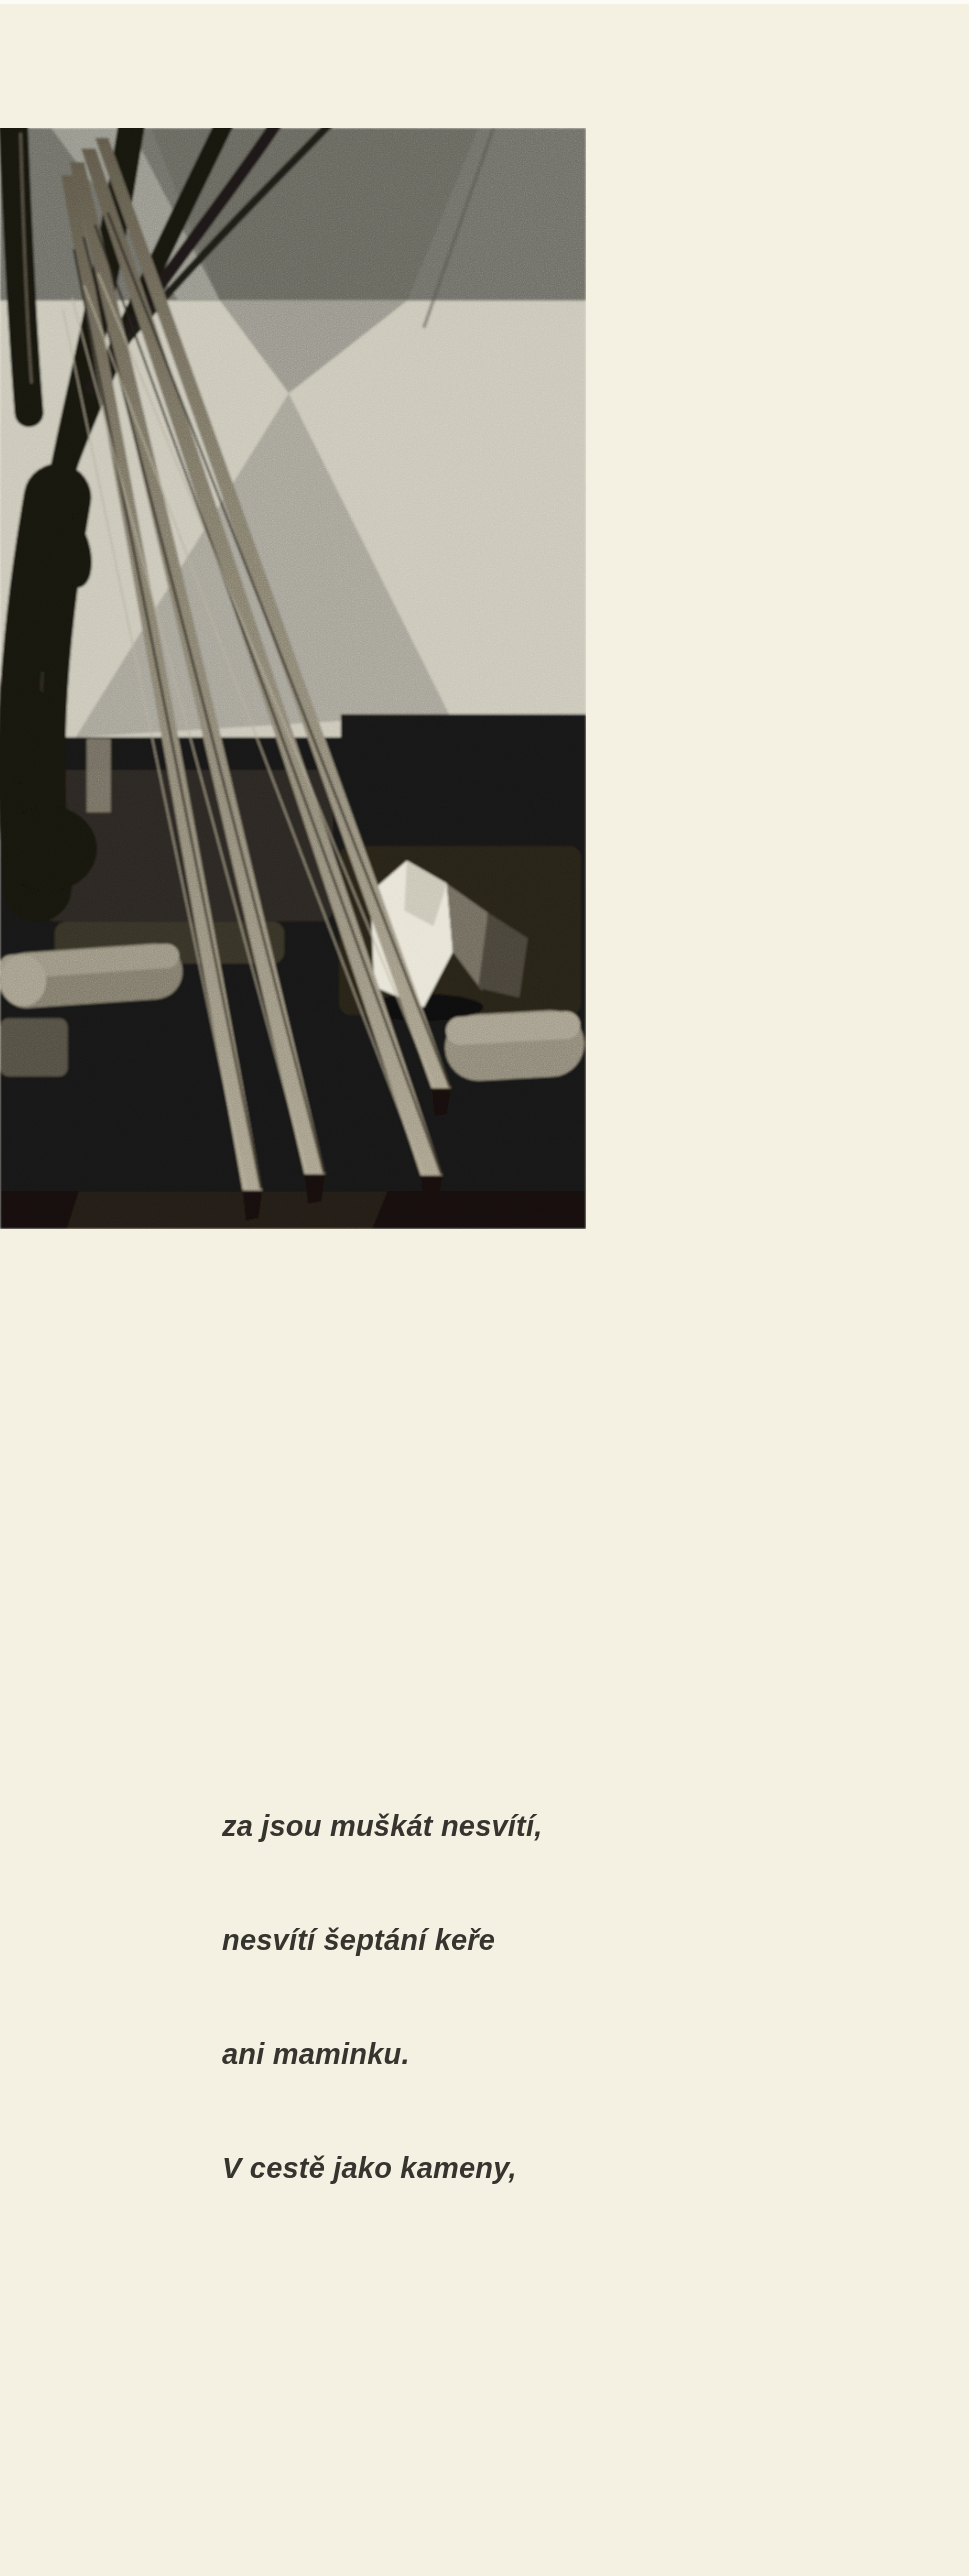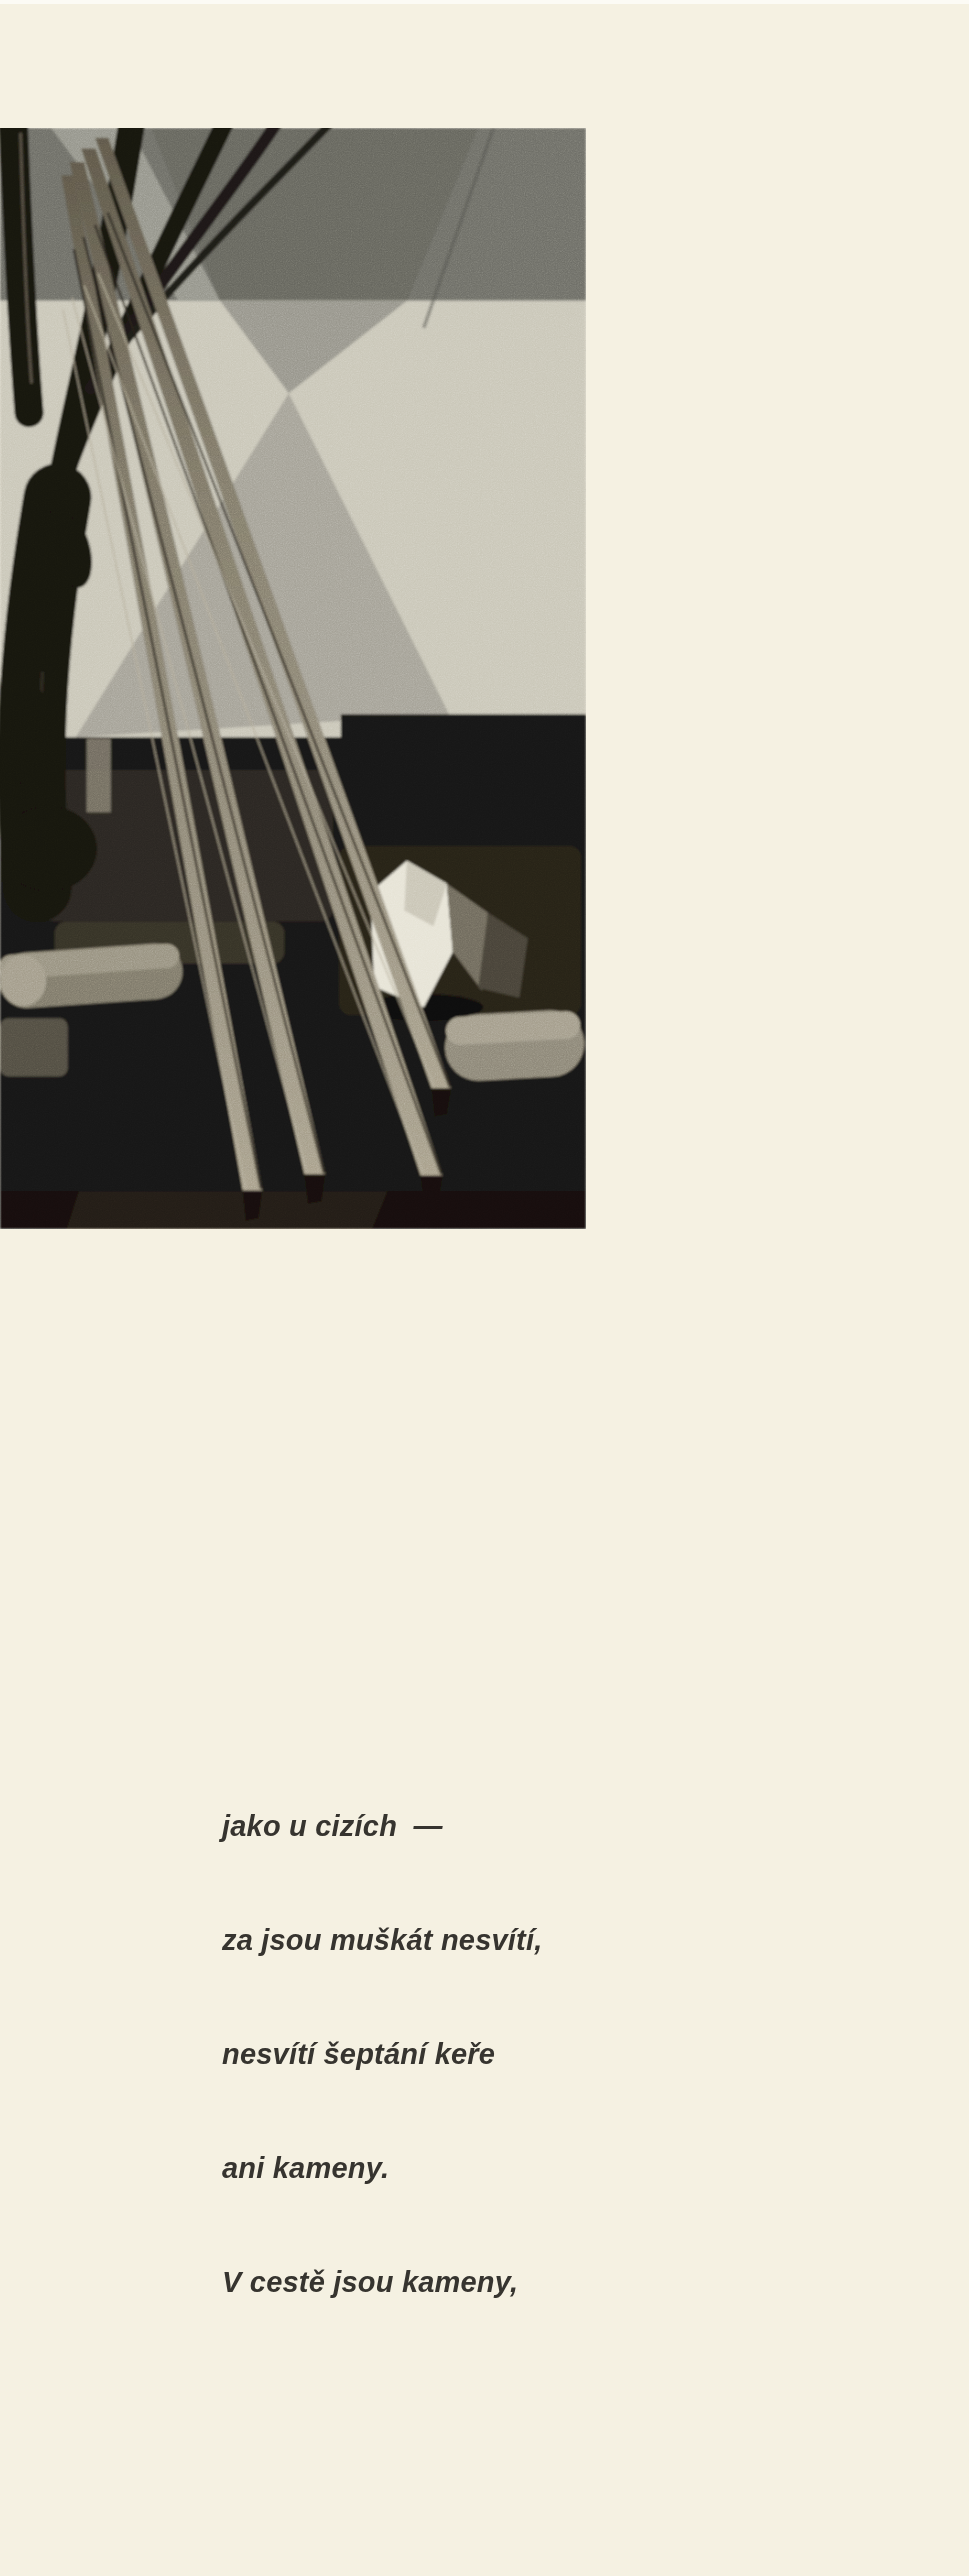--- a/index.html
+++ b/index.html
@@ -144,23 +144,22 @@
       </g>
     </g>
 
     <rect x="0" y="0" width="968" height="1818" filter="url(#grain)" style="mix-blend-mode:overlay" opacity="0.38"></rect>
   </g>
 </svg>
 </figure>
 
 <div class="poem">
   <div class="stanza">
-    <div>jako u cizích  —</div>
     <div>za jsou muškát nesvítí,</div>
     <div>nesvítí šeptání keře</div>
-    <div>ani kameny.</div>
-    <div>V cestě jsou kameny,</div>
+    <div>ani maminku.</div>
+    <div>V cestě jako kameny,</div>
     
     
   </div>
   
 </div>
 
 
 </body></html>

